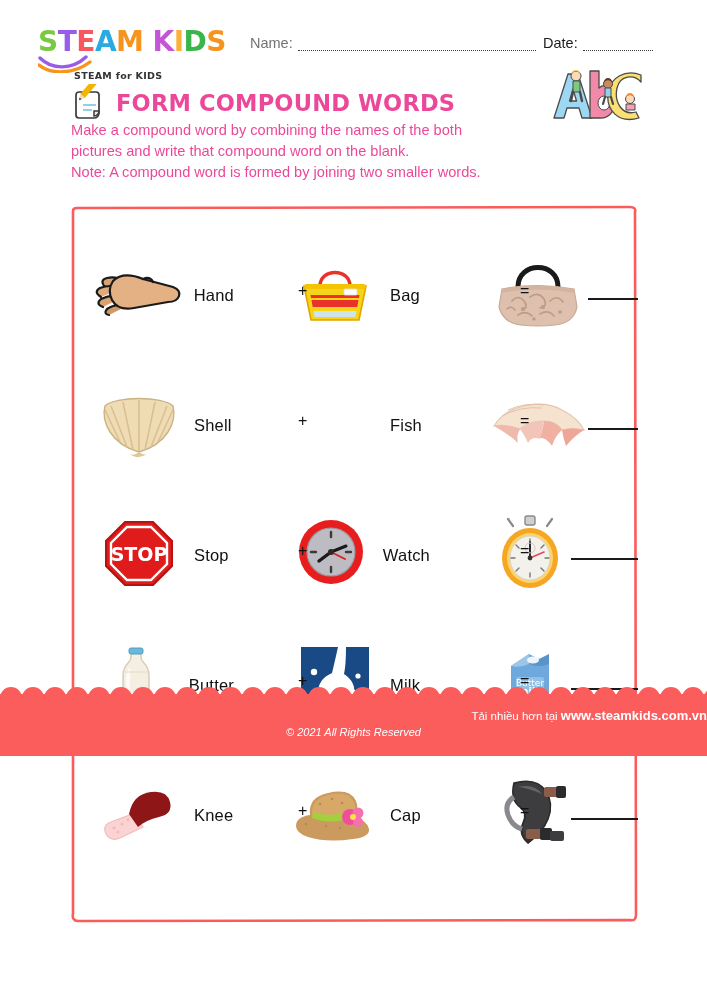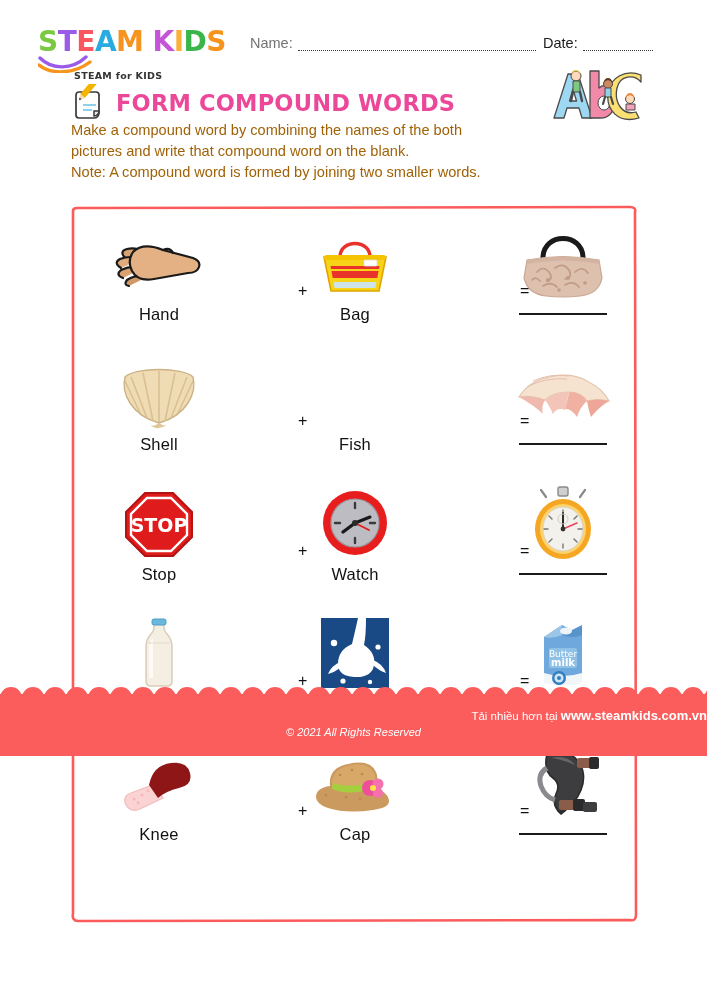--- a/index.html
+++ b/index.html
@@ -34,33 +34,33 @@
   .dotline.date { width: 70px; margin-left: 5px; }
 
   
   .title-row { position: absolute; left: 72px; top: 84px; display: flex;
                align-items: center; gap: 10px; }
   .note-icon { width: 34px; height: 38px; position: relative; flex: 0 0 auto; }
   .title-text { font-size: 22.5px; font-weight: 800; color: #ec4899;
                 letter-spacing: 0.2px; font-family: "DejaVu Sans", sans-serif; }
 
   .desc { position: absolute; left: 71px; top: 120px; width: 520px;
-          font-size: 14.6px; line-height: 21px; color: #a16207; }
+          font-size: 14.6px; line-height: 21px; color: #ec4899; }
   .desc div { white-space: nowrap; }
 
   .abc-art { position: absolute; left: 548px; top: 66px; width: 98px; height: 56px; }
 
   
   .frame { position: absolute; left: 70px; top: 205px; width: 568px; height: 718px; }
   .frame svg { display: block; }
 
   .rows { position: absolute; left: 70px; top: 205px; width: 568px; height: 718px; }
   .row { position: absolute; left: 0; width: 568px; height: 130px; }
   .cell { position: absolute; top: 0; width: 150px; height: 130px;
-          display: flex; flex-direction: column; align-items: center;
+          display: flex; flex-direction: row; align-items: center;
           justify-content: flex-start; }
   .cell.c1 { left: 14px; }
   .cell.c2 { left: 210px; }
   .cell.c3 { left: 418px; }
   .art { height: 72px; width: 110px; display: flex; align-items: center;
          justify-content: center; }
   .art svg { display: block; overflow: visible; }
   .word { margin-top: 6px; font-size: 16.5px; color: #111; letter-spacing: 0.2px; }
   .blank { margin-top: 14px; width: 88px; height: 0; border-bottom: 2.4px solid #1a1a1a; }
   .op { position: absolute; top: 55px; font-size: 16px; color: #111; font-weight: 500; }

